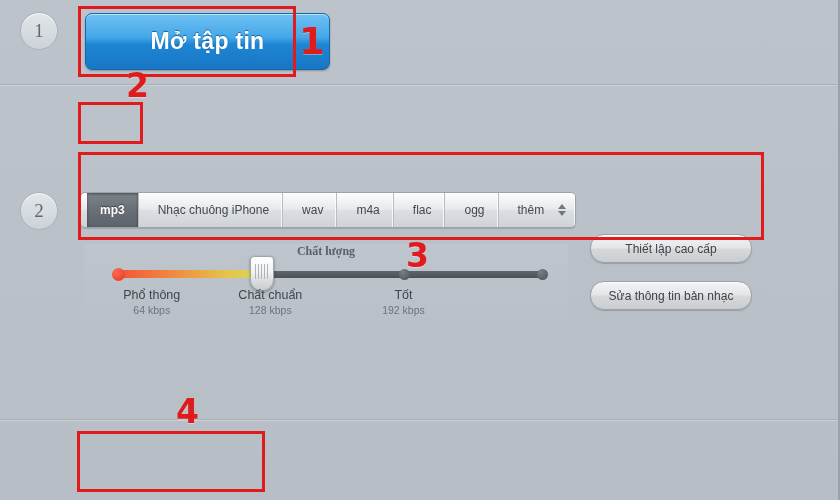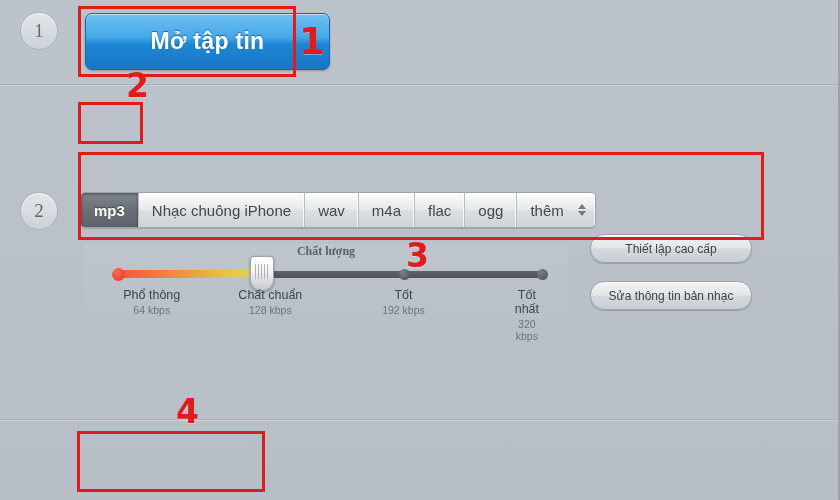--- a/index.html
+++ b/index.html
@@ -69,24 +69,24 @@
   .tabbar{
     position:absolute;left:80px;top:106px;height:34px;
     display:flex;align-items:stretch;
     background:linear-gradient(180deg,#fdfdfd 0%,#e6e8ea 48%,#dcdfe2 52%,#cfd3d7 100%);
     border:1px solid #9ca3ab;border-radius:5px;
     box-shadow:0 1px 1px rgba(0,0,0,.15), inset 0 1px 0 rgba(255,255,255,.9);
     overflow:hidden;
   }
   .tab{
     display:flex;align-items:center;justify-content:center;
-    padding:2px 13px;font-size:15px;color:#43484e;
+    padding:2px 13px;font-size:12px;color:#43484e;
     border-right:1px solid #b6bcc2;
     box-shadow:inset -1px 0 0 rgba(255,255,255,.75);
-    cursor:pointer;white-space:nowrap;
+    cursor:pointer;white-space:nowrap;margin-left:6px;
   }
   .tab.selected{
     background:linear-gradient(180deg,#7d848b 0%,#696f76 50%,#5e646b 100%);
     color:#ffffff;text-shadow:0 -1px 1px rgba(0,0,0,.45);
     box-shadow:inset 0 1px 3px rgba(0,0,0,.45);
     font-weight:bold;
   }
   .tab.stepper{border-right:none;padding-right:9px;padding-left:13px;gap:14px;}
   .stepper-arrows{display:flex;flex-direction:column;gap:2px;align-items:center;}
   .stepper-arrows i{display:block;width:0;height:0;border-left:4.5px solid transparent;border-right:4.5px solid transparent;}
@@ -230,24 +230,20 @@
           <div class="kbps">64 kbps</div>
         </div>
         <div class="scale-item s1">
           <div class="name">Chất chuẩn</div>
           <div class="kbps">128 kbps</div>
         </div>
         <div class="scale-item s2">
           <div class="name">Tốt</div>
           <div class="kbps">192 kbps</div>
         </div>
-        <div class="scale-item s3">
-          <div class="name">Tốt nhất</div>
-          <div class="kbps">320 kbps</div>
-        </div>
       </div>
     </div>
 
     <div class="pill" id="advanced-settings-button">Thiết lập cao cấp</div>
     <div class="pill" id="edit-tags-button">Sửa thông tin bản nhạc</div>
   </div>
 
   <div class="row row-3">
     
     

